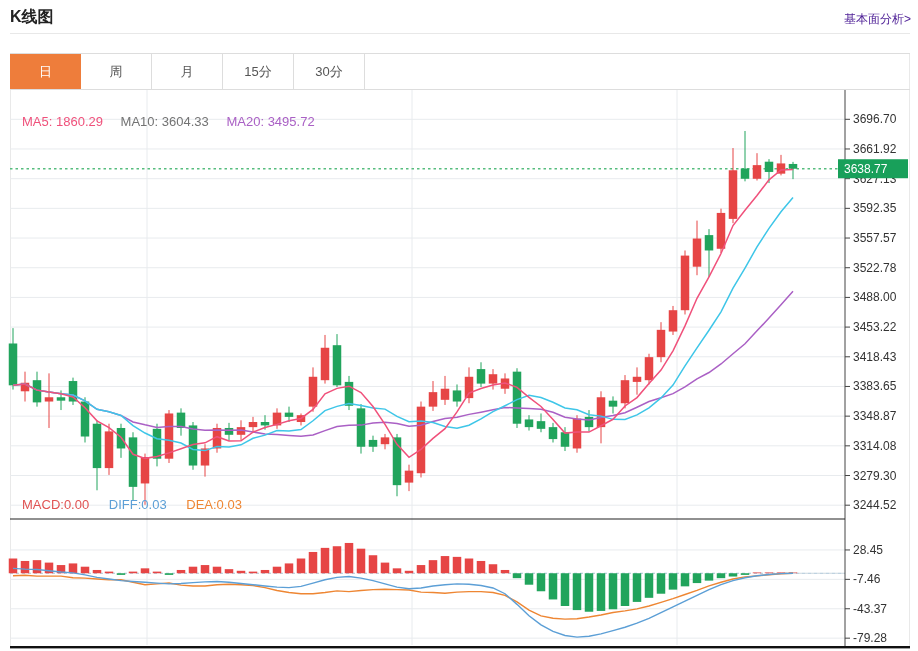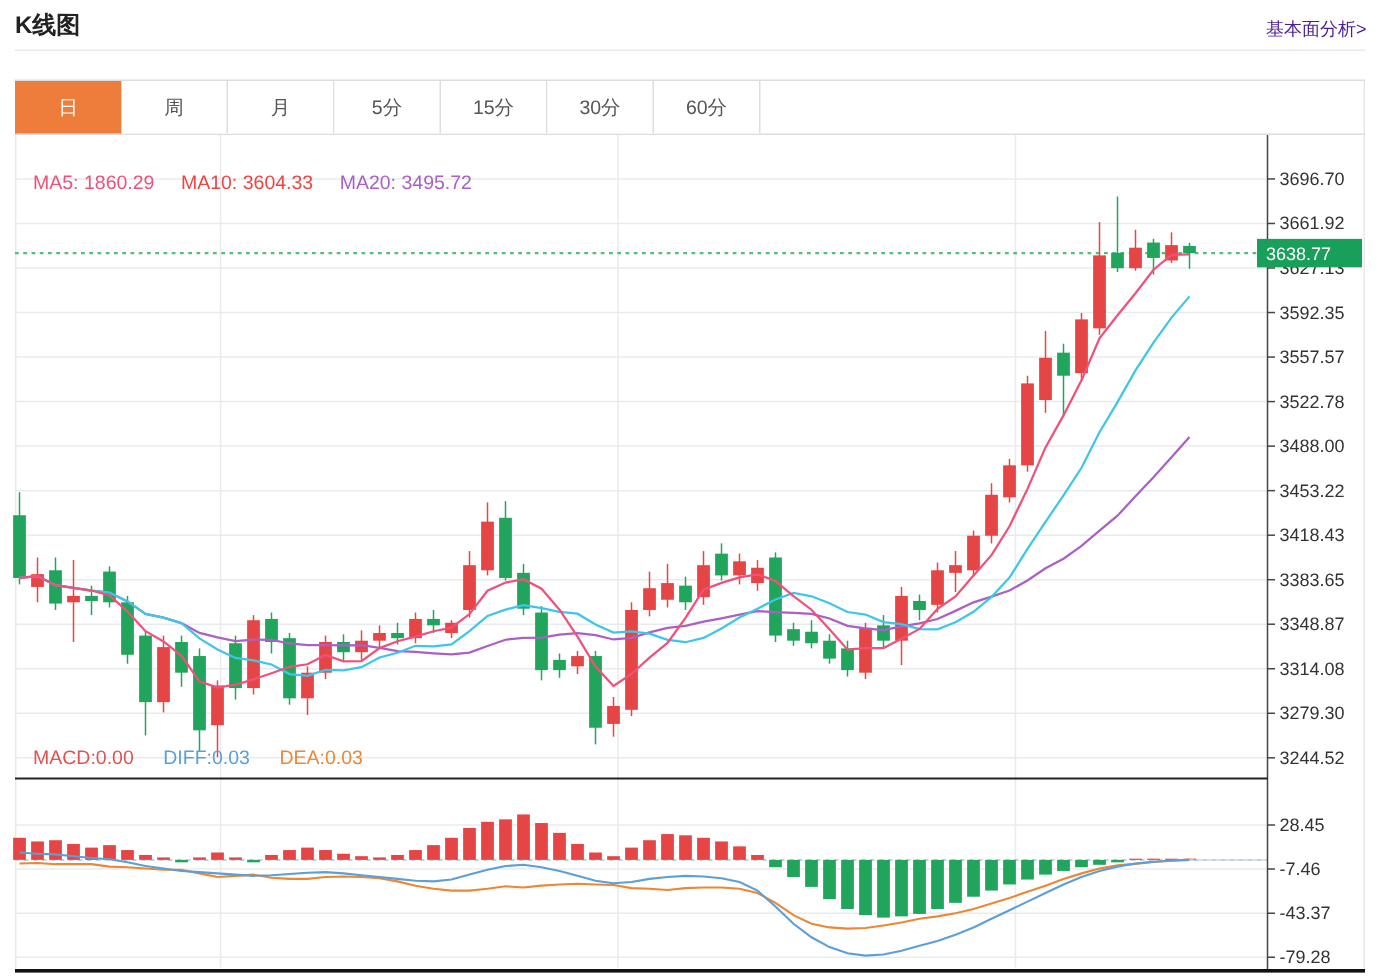--- a/index.html
+++ b/index.html
@@ -14,21 +14,21 @@
             border-top:1px solid #ddd;border-bottom:1px solid #ddd;box-sizing:border-box;display:flex;}
   .tab{width:71px;height:100%;box-sizing:border-box;border-right:1px solid #ddd;
        font-size:13px;color:#555;background:#fff;display:flex;align-items:center;justify-content:center;cursor:pointer;}
   .tab:first-child{border-left:1px solid #ddd;}
   .tab.active{background:#ee7d3b;border-color:#ee7d3b;color:#fff;}
   .info-row1{position:absolute;left:22px;top:96px;font-size:13px;color:#333;white-space:nowrap;z-index:5;}
   .info-row2{position:absolute;left:22px;top:114px;font-size:13px;white-space:nowrap;z-index:5;}
   .info-row1 .lbl{color:#333;}
   .info-row1 .val{color:#1fa65a;margin-right:12px;}
   .ma5{color:#f0517b;margin-right:14px;}
-  .ma10{color:#ef4444;margin-right:14px;}
+  .ma10{color:#737373;margin-right:14px;}
   .ma20{color:#aa60c5;margin-top:26px;}
   .macd-row{position:absolute;left:22px;top:497px;font-size:13px;white-space:nowrap;z-index:5;}
   .macd-l{color:#e05353;margin-right:16px;}
   .diff-l{color:#5c9fd6;margin-right:16px;}
   .dea-l{color:#ee8633;}
   svg{position:absolute;left:0;top:0;}
   text{font-family:"Liberation Sans","DejaVu Sans",sans-serif;}
 </style>
 </head>
 <body>
@@ -36,24 +36,22 @@
 <div class="page">
   <div class="page-title">K线图</div>
   <a class="header-link">基本面分析&gt;</a>
   <div class="header-divider"></div>
 
   <div class="chart-frame"></div>
   <div class="tabstrip" id="tabs">
       <div class="tab active">日</div>
       <div class="tab">周</div>
       <div class="tab">月</div>
-      <div class="tab">5分</div>
       <div class="tab">15分</div>
       <div class="tab">30分</div>
-      <div class="tab">60分</div>
     </div>
 
   <svg id="chart-svg" width="918" height="651">
       <line x1="10" y1="119.3" x2="845" y2="119.3" stroke="#e8ebee" stroke-width="1"></line>
       <line x1="10" y1="148.98198947321842" x2="845" y2="148.98198947321842" stroke="#e8ebee" stroke-width="1"></line>
       <line x1="10" y1="178.67251315847648" x2="845" y2="178.67251315847648" stroke="#e8ebee" stroke-width="1"></line>
       <line x1="10" y1="208.3545026316953" x2="845" y2="208.3545026316953" stroke="#e8ebee" stroke-width="1"></line>
       <line x1="10" y1="238.0364921049137" x2="845" y2="238.0364921049137" stroke="#e8ebee" stroke-width="1"></line>
       <line x1="10" y1="267.7270157901718" x2="845" y2="267.7270157901718" stroke="#e8ebee" stroke-width="1"></line>
       <line x1="10" y1="297.4090052633906" x2="845" y2="297.4090052633906" stroke="#e8ebee" stroke-width="1"></line>

